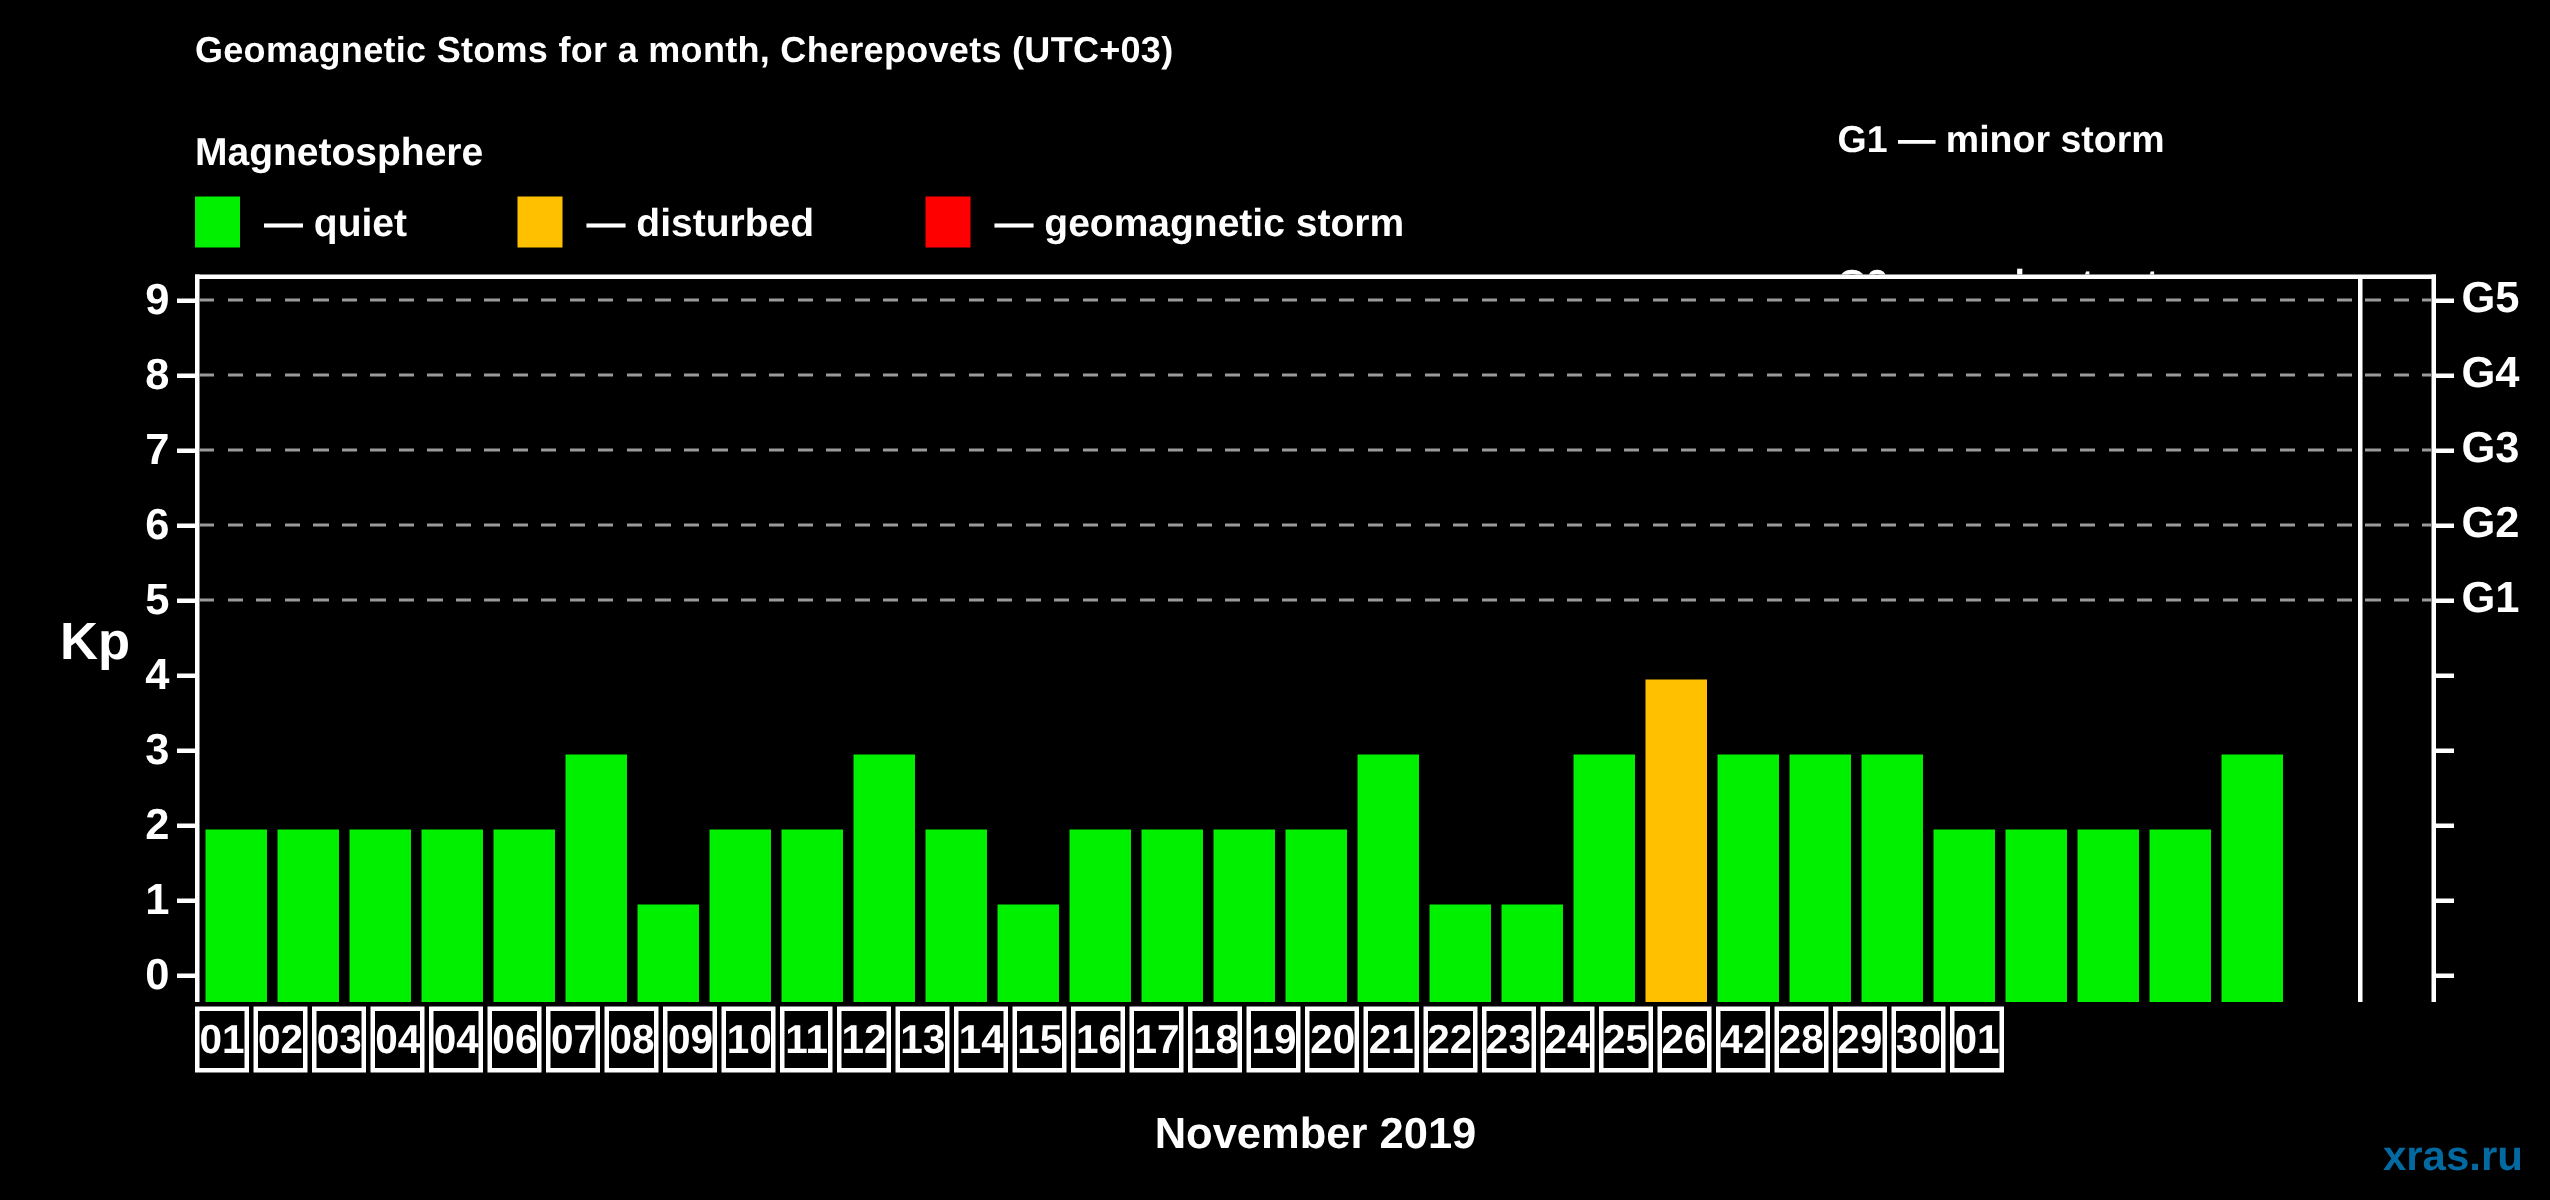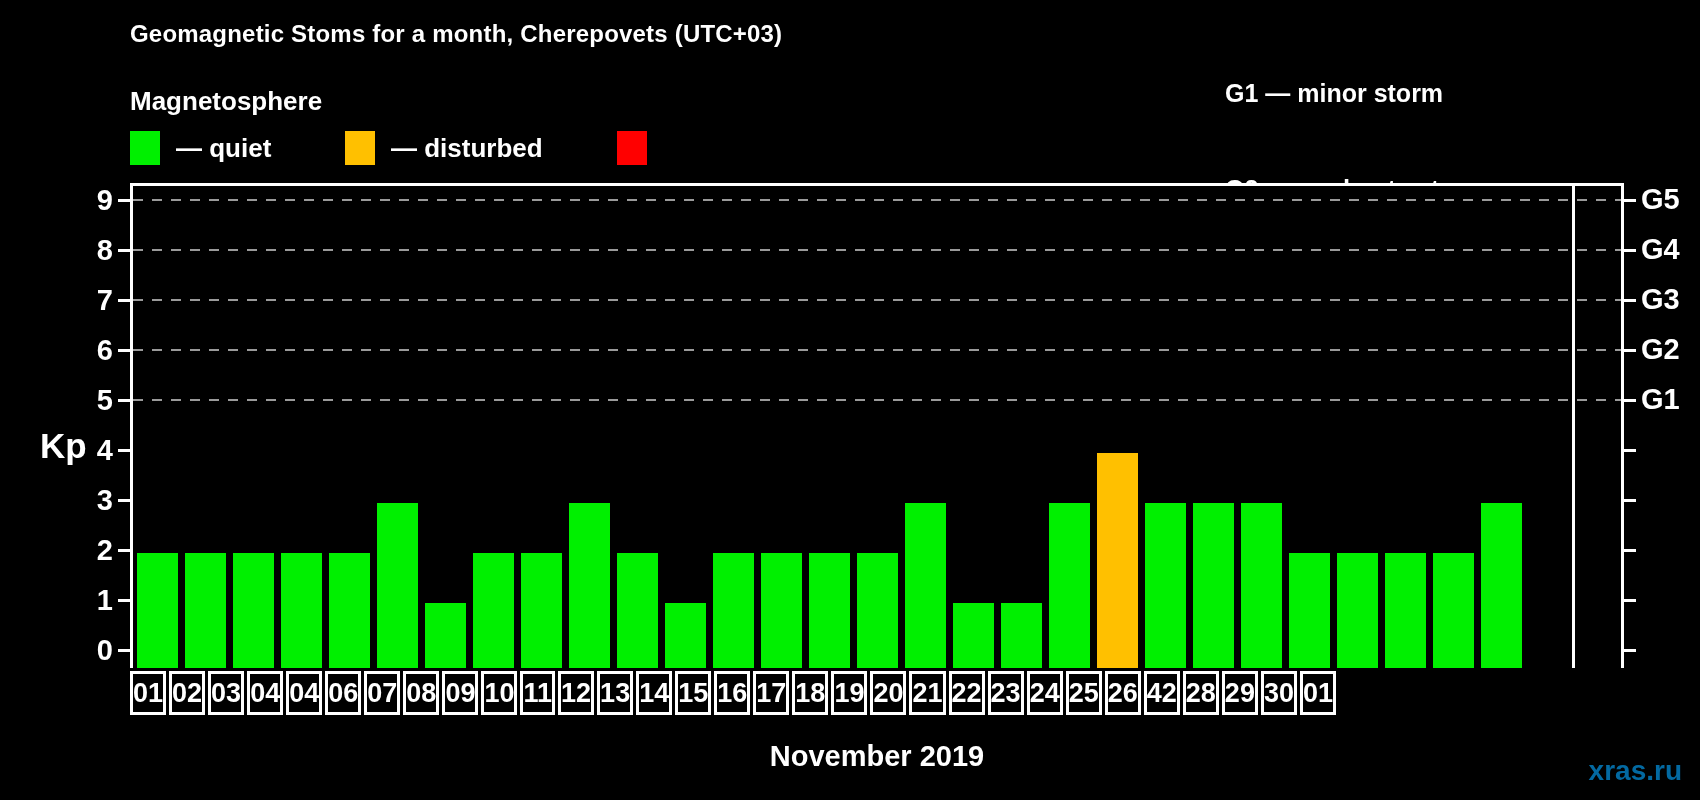--- a/index.html
+++ b/index.html
@@ -22,21 +22,21 @@
   }
   .gridline{position:absolute;left:0;width:100%;height:2px;
     background:repeating-linear-gradient(90deg,#9a9a9a 0 10px,transparent 10px 19px);}
   .tick{position:absolute;height:3px;width:12px;background:#fff;}
   .tick.left{left:-15px;}
   .tick.right{left:100%;margin-left:3px;}
   .ynum{position:absolute;left:-68px;width:48px;text-align:right;font-size:29px;line-height:34px;}
   .glabel{position:absolute;left:100%;margin-left:20px;font-size:29px;line-height:34px;}
   .bar{position:absolute;bottom:0;}
   .separator{position:absolute;top:0;width:3px;height:100%;background:#fff;}
-  .ylabel{position:absolute;left:40px;top:408px;font-size:35px;margin-top:18px;}
+  .ylabel{position:absolute;left:40px;top:408px;font-size:35px;}
 
   .day-row{
     position:absolute;left:130px;top:671px;width:1206px;height:44px;
     display:grid;grid-template-columns:repeat(31,1fr);gap:3px;box-sizing:border-box;
   }
   .day-cell{
     border:3px solid #fff;box-sizing:border-box;display:flex;align-items:center;justify-content:center;
     font-size:27px;color:#fff;background:#000;
   }
   .xlabel{position:absolute;left:130px;top:740px;width:1494px;text-align:center;font-size:29px;}
@@ -63,20 +63,21 @@
     <div class="legend-item legend-quiet">
       <span class="swatch" style="background-color: rgb(0, 240, 0);"></span>
       <span>— quiet</span>
     </div>
     <div class="legend-item legend-disturbed">
       <span class="swatch" style="background-color: rgb(255, 192, 0);"></span>
       <span>— disturbed</span>
     </div>
     <div class="legend-item legend-storm">
       <span class="swatch" style="background-color: rgb(255, 0, 0);"></span>
+      <span>— geomagnetic storm</span>
     </div>
   </div>
 
   <div class="ylabel">Kp</div>
 
   <div class="plot">
       <div class="tick left" style="top: 463px;"></div>
       <div class="tick right" style="top: 463px;"></div>
       <div class="ynum" style="top: 447px;">0</div>
       <div class="tick left" style="top: 413px;"></div>

